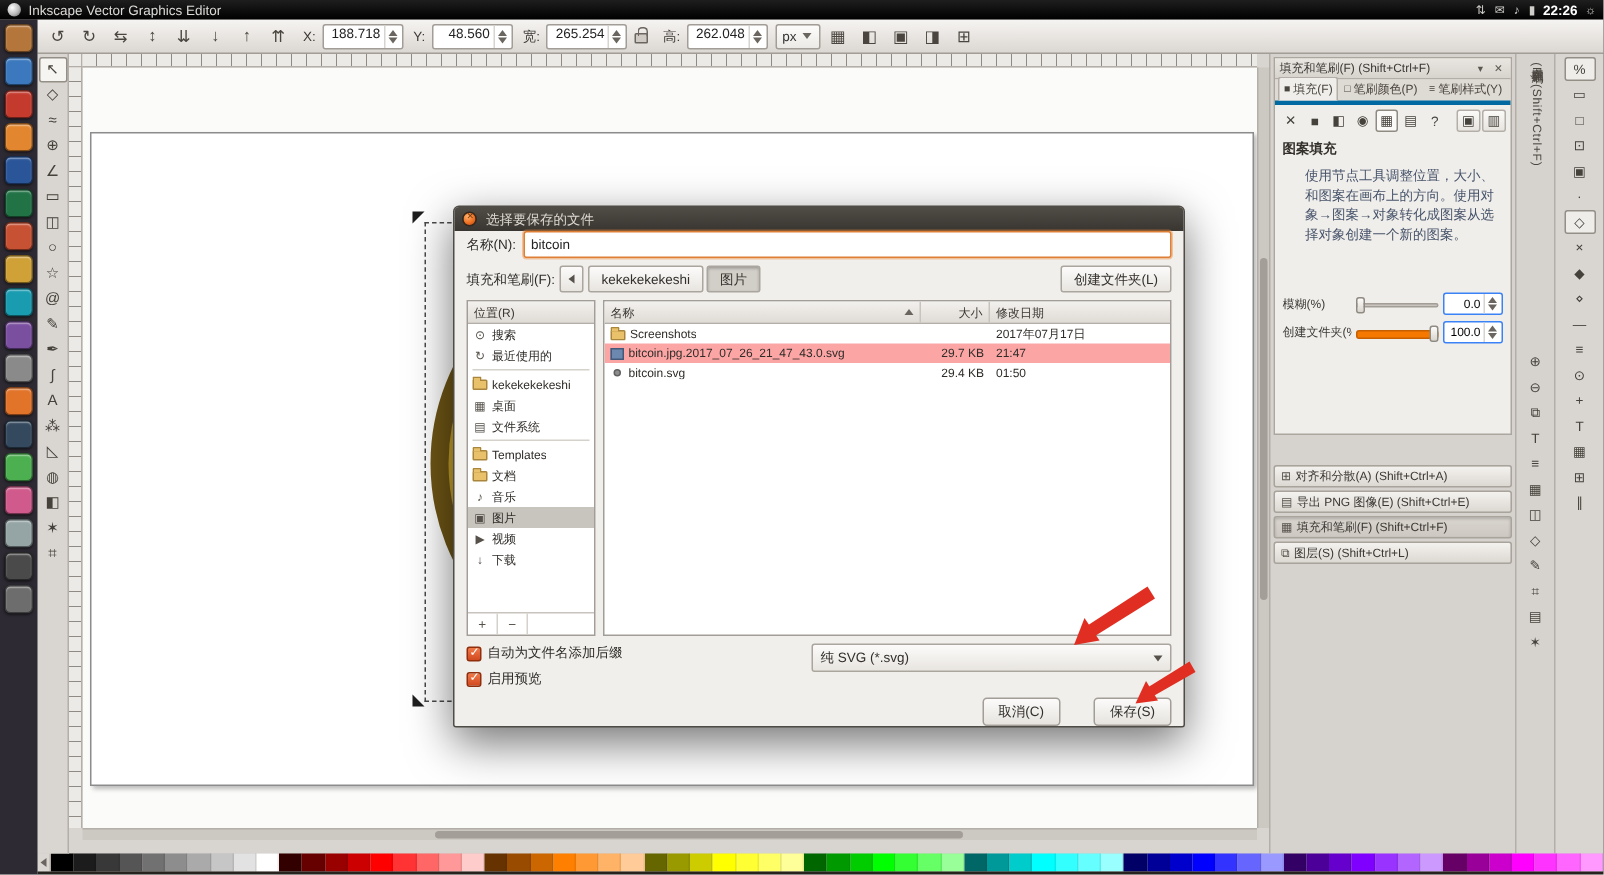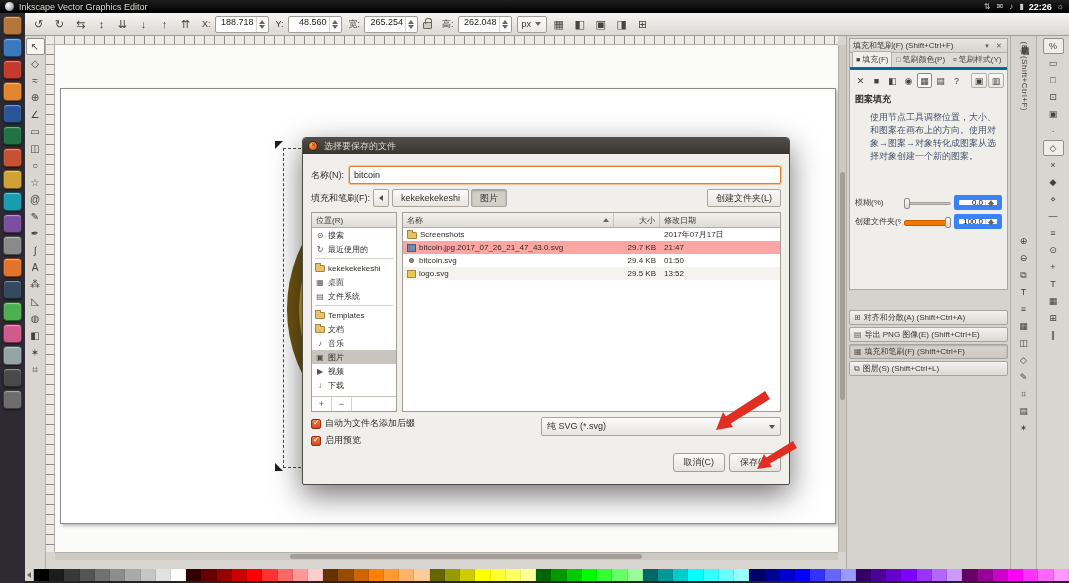--- a/index.html
+++ b/index.html
@@ -73,21 +73,21 @@
 .combo-spin{display:flex;flex-direction:column;gap:1px;border-left:1px solid #d8d4d0;padding:0 3px;height:100%;justify-content:center}
 .help{margin:3px 6px 4px 20px;font-size:9px;line-height:1.45;color:#46536b;min-height:78px}
 .sliderrow{display:flex;align-items:center;gap:3px;padding:2px 5px}
 .sr-label{font-size:8px;color:#3c3a36;width:46px;flex:none;white-space:nowrap;overflow:hidden}
 .slider{flex:1;height:12px;position:relative}
 .slider .groove{position:absolute;left:0;right:0;top:5px;height:3px;background:#c9c4be;border:1px solid #a29d96;border-radius:2px}
 .slider .fill{position:absolute;left:0;right:0;top:4px;height:6px;background:#f57900;border:1px solid #c55f00;border-radius:2px}
 .slider .handle{position:absolute;top:1px;width:6px;height:11px;background:linear-gradient(#fdfcfb,#d9d5cf);border:1px solid #8f8a82;border-radius:2px}
 .handle.at-start{left:0}
 .handle.at-end{right:0}
-.spin.mini{display:flex;align-items:center;height:15px;background:#fff;border:5px solid #3b82f6;border-radius:2px;flex:none}
+.spin.mini{display:flex;align-items:center;height:15px;background:#fff;border:1px solid #3b82f6;border-radius:2px;flex:none}
 .spin.mini .val{width:26px;font-size:8px;text-align:right;padding:0 2px}
 .dockbars{margin-top:20px;display:flex;flex-direction:column;gap:2px}
 .dockbar{height:15px;display:flex;align-items:center;gap:3px;padding:0 4px;background:linear-gradient(#f4f2ef,#dcd8d2);border:1px solid #a8a39b;border-radius:2px;font-size:8px;color:#3a3733;white-space:nowrap;overflow:hidden}
 .dockbar.active{background:linear-gradient(#d9d5cf,#cdc8c1);box-shadow:inset 0 1px 2px rgba(0,0,0,.2)}
 .dbico{font-style:normal;font-size:8px;color:#56524b}
 
 .dockstrip{position:absolute;left:1010px;top:36px;width:26px;bottom:14px;background:#d6d2cd;border-left:1px solid #b3aea7;z-index:15;display:flex;flex-direction:column;align-items:center;padding-top:3px}
 .vlabel{writing-mode:vertical-rl;font-size:8px;color:#4a463f;height:188px;overflow:hidden;letter-spacing:.5px}
 .stripbtns{display:flex;flex-direction:column;align-items:center;margin-top:6px;gap:1px}
 .strip-btn{width:20px;height:16px;display:flex;align-items:center;justify-content:center;font-size:9px;color:#45413b;border:1px solid transparent;border-radius:2px}
@@ -99,21 +99,21 @@
 .pal-nav{width:9px;background:#dad6d1;border-right:1px solid #b3aea7;position:relative;flex:none}
 .pal-nav::after{content:"";position:absolute;left:2px;top:3px;border-top:3px solid transparent;border-bottom:3px solid transparent;border-right:4px solid #6a665f}
 .swatch{flex:1;border-right:1px solid rgba(0,0,0,.08)}
 .statusline{position:absolute;left:25px;top:581px;right:0;height:2px;background:#26231f;z-index:25}
 
 .dialog{position:absolute;left:302px;top:137px;width:488px;height:348px;background:#f1efec;border:1px solid #4f4b45;border-radius:4px 4px 2px 2px;box-shadow:0 10px 30px rgba(0,0,0,.55);z-index:60;display:flex;flex-direction:column}
 .dlg-title{height:16px;flex:none;background:linear-gradient(#504c46,#393631);border-radius:3px 3px 0 0;display:flex;align-items:center;gap:6px;padding:0 5px}
 .dlg-close{width:10px;height:10px;border-radius:50%;background:radial-gradient(circle at 35% 30%,#ffb06a,#ee7022 55%,#b8450e);border:1px solid #35271c;position:relative;flex:none}
 .dlg-close::after{content:"✕";position:absolute;left:2px;top:-1px;font-size:6px;color:#7a3a10}
 .dlg-title-text{font-size:9px;color:#dedad2;white-space:nowrap}
-.dlg-body{flex:1;display:flex;flex-direction:column;gap:5px;padding:12px 8px;font-size:9px;color:#2f2c28;min-height:0}
+.dlg-body{flex:1;display:flex;flex-direction:column;gap:5px;padding:0 8px;font-size:9px;color:#2f2c28;min-height:0}
 .lbl{white-space:nowrap}
 .row-name{display:flex;align-items:center;gap:5px}
 .name-input{flex:1;height:18px;border:1px solid #dd8036;box-shadow:0 0 0 1px rgba(240,140,60,.45);border-radius:2px;background:#fff;font:inherit;font-size:9px;padding:0 4px;color:#222;outline:none}
 .row-folder{display:flex;align-items:center;gap:3px}
 .crumb{height:18px;display:inline-flex;align-items:center;padding:0 8px;background:linear-gradient(#fcfbfa,#e8e5e0);border:1px solid #aaa59d;border-radius:2px;font-size:9px;color:#33302c;white-space:nowrap}
 .crumb.active{background:#d2cec8;box-shadow:inset 0 1px 2px rgba(0,0,0,.25)}
 .crumb.nav{width:16px;padding:0;justify-content:center}
 .crumb.nav::after{content:"";border-top:3px solid transparent;border-bottom:3px solid transparent;border-right:4px solid #56524b}
 .crumbs{display:inline-flex;gap:2px}
 .row-panes{flex:1;display:flex;gap:5px;min-height:0}
@@ -149,21 +149,21 @@
 .fi-dot{width:5px;height:5px;border-radius:50%;background:#8d8d8d;border:1px solid #5f5f5f;flex:none;margin:0 2px}
 .fi-yellow{width:9px;height:8px;background:#e9c84f;border:1px solid #a9863c;flex:none}
 .row-opts{display:flex;align-items:flex-start;gap:8px;flex:none}
 .opt-col{display:flex;flex-direction:column;gap:4px}
 .cb-row{display:flex;align-items:center;gap:4px;font-size:9px}
 .cb{width:10px;height:10px;background:linear-gradient(#f07a4a,#d2491f);border:1px solid #8f2f0d;border-radius:2px;position:relative;flex:none}
 .cb::after{content:"✓";position:absolute;left:1px;top:-2px;font-size:8px;color:#fff}
 .filetype{margin-left:auto;width:240px;height:19px;background:linear-gradient(#fcfbfa,#e8e5e0);border:1px solid #aaa59d;border-radius:2px;display:flex;align-items:center;padding:0 5px;font-size:9px;color:#33302c;gap:4px}
 .filetype .ftv{flex:1;overflow:hidden;white-space:nowrap}
 .ft-arrow{border-left:3px solid transparent;border-right:3px solid transparent;border-top:4px solid #56524b;width:0;height:0;flex:none}
-.row-actions{display:flex;justify-content:flex-end;gap:4px;flex:none;padding-top:1px}
+.row-actions{display:flex;justify-content:flex-end;gap:22px;flex:none;padding-top:1px}
 .btn{height:19px;min-width:48px;display:inline-flex;align-items:center;justify-content:center;padding:0 10px;background:linear-gradient(#fcfbfa,#e6e3de);border:1px solid #a29d96;border-radius:3px;font-size:9px;color:#33302c}
 .arrows{position:absolute;left:0;top:0;z-index:70;pointer-events:none}
 </style>
 </head>
 <body>
 
 <div id="app">
 
   <div class="titlebar">
     <span class="logo"></span>
@@ -594,28 +594,20 @@
                 <span class="fr-date">21:47</span>
               </div>
               <div class="file-row">
                 <span class="fr-name">
                   <span class="fi-dot"></span>
                   <span class="fr-text">bitcoin.svg</span>
                 </span>
                 <span class="fr-size">29.4 KB</span>
                 <span class="fr-date">01:50</span>
               </div>
-              <div class="file-row alt">
-                <span class="fr-name">
-                  <span class="fi-yellow"></span>
-                  <span class="fr-text">logo.svg</span>
-                </span>
-                <span class="fr-size">29.5 KB</span>
-                <span class="fr-date">13:52</span>
-              </div>
             </div>
         </div>
       </div>
       <div class="row-opts">
         <div class="opt-col">
           <label class="cb-row">
             <span class="cb"></span>
             <span>自动为文件名添加后缀</span>
           </label>
           <label class="cb-row">

